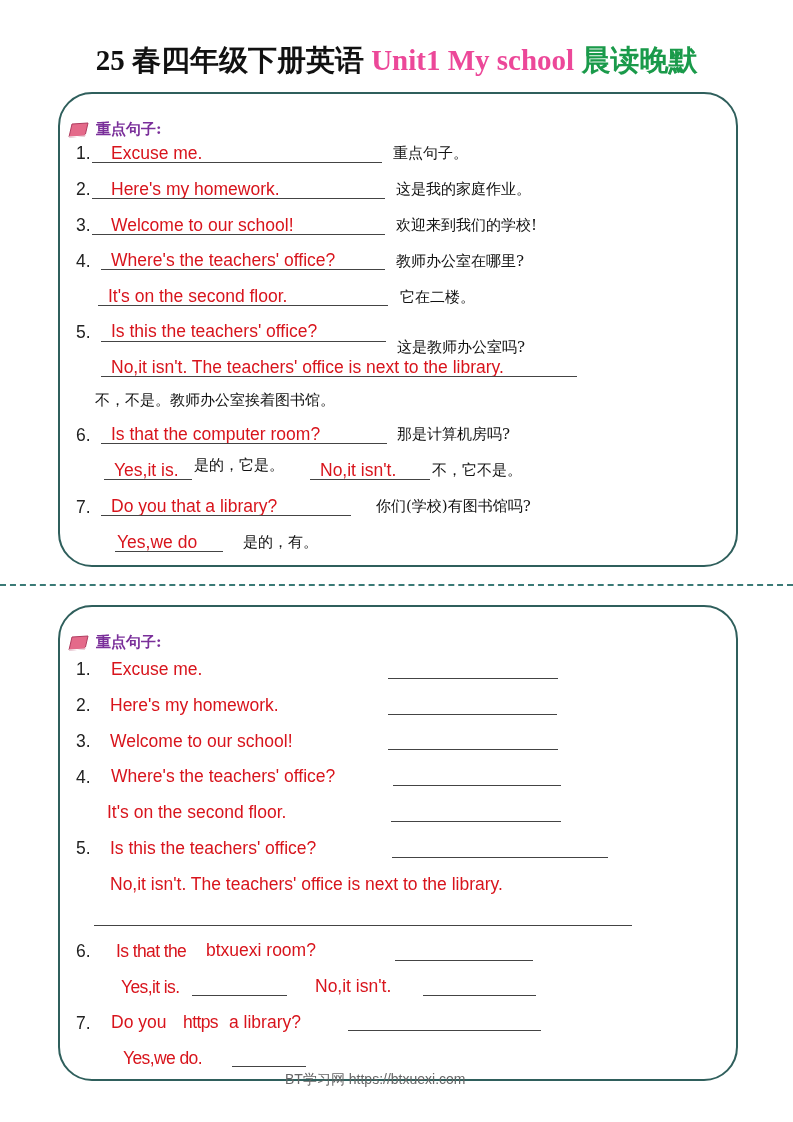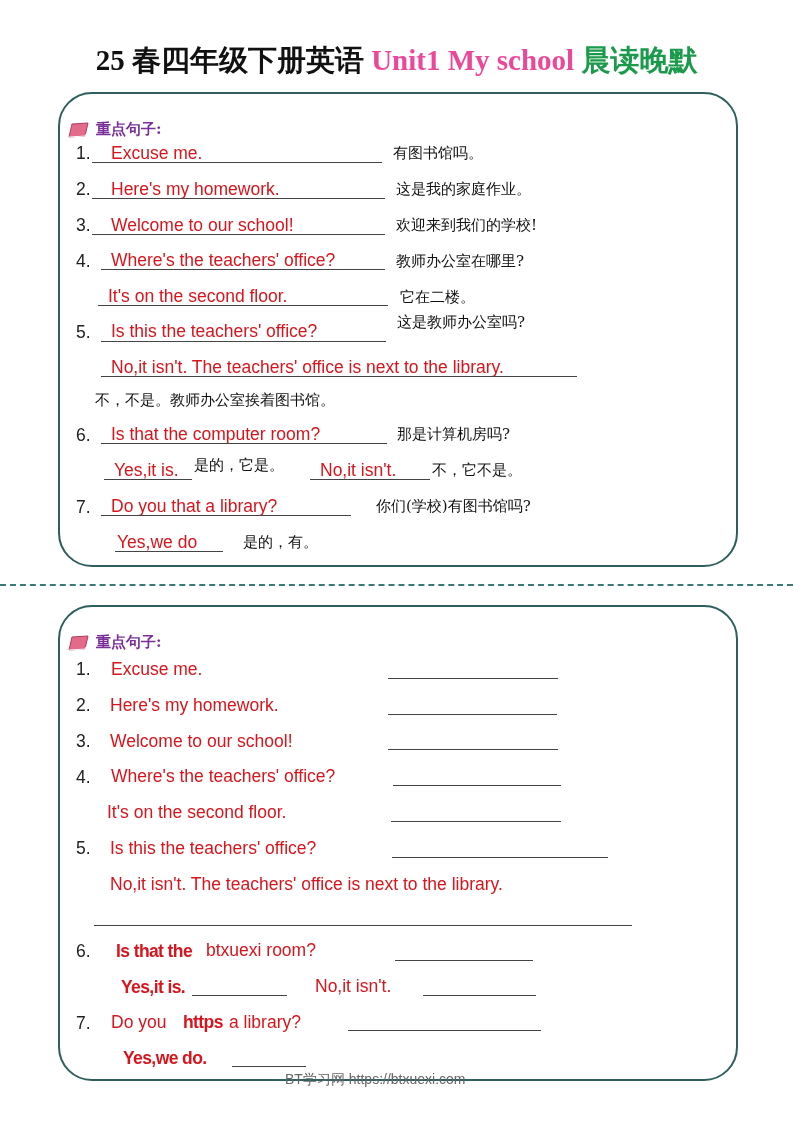--- a/index.html
+++ b/index.html
@@ -25,21 +25,21 @@
     #box2 { top: 605px; height: 476px; }
 
     .hdr { position: absolute; left: 8px; top: 14px; display: flex; align-items: center; margin-top: 12px; }
     .book { width: 22px; height: 16px; margin-right: 6px; position: relative; }
     .book svg { display: block; }
     .hdr-label {
       font-family: "DejaVu Serif", serif; font-weight: bold; color: #7a2f9a; font-size: 15px;
     }
     .num { position: absolute; color: #222; font-size: 17.5px; }
     .ans { position: absolute; color: #d8141c; font-size: 17.5px; }
-    .ans.bold { font-weight: bold; letter-spacing: -0.6px; }
+    .ans.bold { font-weight: normal; letter-spacing: -0.6px; }
     .line { position: absolute; height: 0; border-top: 1.3px solid #444; }
     .zh { position: absolute; color: #111; font-family: "DejaVu Serif", serif; font-size: 15px; }
 
     .divider {
       position: absolute; left: 0; top: 584px; width: 793px; height: 0;
       border-top: 2px dashed #3a7a76;
     }
     .watermark {
       position: absolute; left: 285px; top: 1071px; color: #666; font-size: 14px;
     }
@@ -59,21 +59,21 @@
           <path d="M1 15 L17 14 L18 12" fill="none" stroke="#fff" stroke-width="1"></path>
         </svg>
     </span>
     <span class="hdr-label">重点句子:</span>
   </div>
 </div>
 
 <span class="num" style="left:76px;top:143px">1.</span>
 <span class="ans" style="left:111px;top:143px">Excuse me.</span>
 <div class="line" style="left:92px;top:162px;width:290px"></div>
-<span class="zh" style="left:393px;top:144px">有图书馆吗。</span>
+<span class="zh" style="left:393px;top:144px">重点句子。</span>
 
 <span class="num" style="left:76px;top:179px">2.</span>
 <span class="ans" style="left:111px;top:179px">Here's my homework.</span>
 <div class="line" style="left:92px;top:198px;width:293px"></div>
 <span class="zh" style="left:396px;top:180px">这是我的家庭作业。</span>
 
 <span class="num" style="left:76px;top:215px">3.</span>
 <span class="ans" style="left:111px;top:215px">Welcome to our school!</span>
 <div class="line" style="left:92px;top:234px;width:293px"></div>
 <span class="zh" style="left:396px;top:216px">欢迎来到我们的学校!</span>
@@ -83,21 +83,21 @@
 <div class="line" style="left:101px;top:269px;width:284px"></div>
 <span class="zh" style="left:396px;top:252px">教师办公室在哪里?</span>
 
 <span class="ans" style="left:108px;top:286px">It's on the second floor.</span>
 <div class="line" style="left:98px;top:305px;width:290px"></div>
 <span class="zh" style="left:400px;top:288px">它在二楼。</span>
 
 <span class="num" style="left:76px;top:322px">5.</span>
 <span class="ans" style="left:111px;top:321px">Is this the teachers' office?</span>
 <div class="line" style="left:101px;top:341px;width:285px"></div>
-<span class="zh" style="left:397px;top:313px">这是教师办公室吗?</span>
+<span class="zh" style="left:397px;top:338px">这是教师办公室吗?</span>
 
 <span class="ans" style="left:111px;top:357px">No,it isn't. The teachers' office is next to the library.</span>
 <div class="line" style="left:101px;top:376px;width:476px"></div>
 <span class="zh" style="left:95px;top:391px">不，不是。教师办公室挨着图书馆。</span>
 
 <span class="num" style="left:76px;top:425px">6.</span>
 <span class="ans" style="left:111px;top:424px">Is that the computer room?</span>
 <div class="line" style="left:101px;top:443px;width:286px"></div>
 <span class="zh" style="left:397px;top:425px">那是计算机房吗?</span>
 

